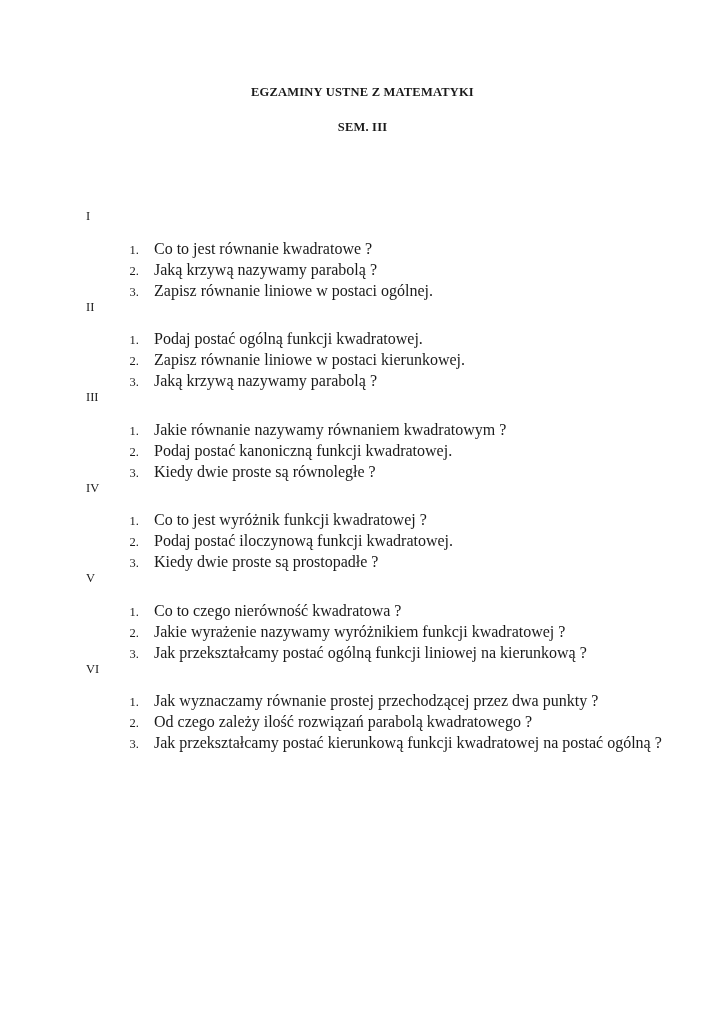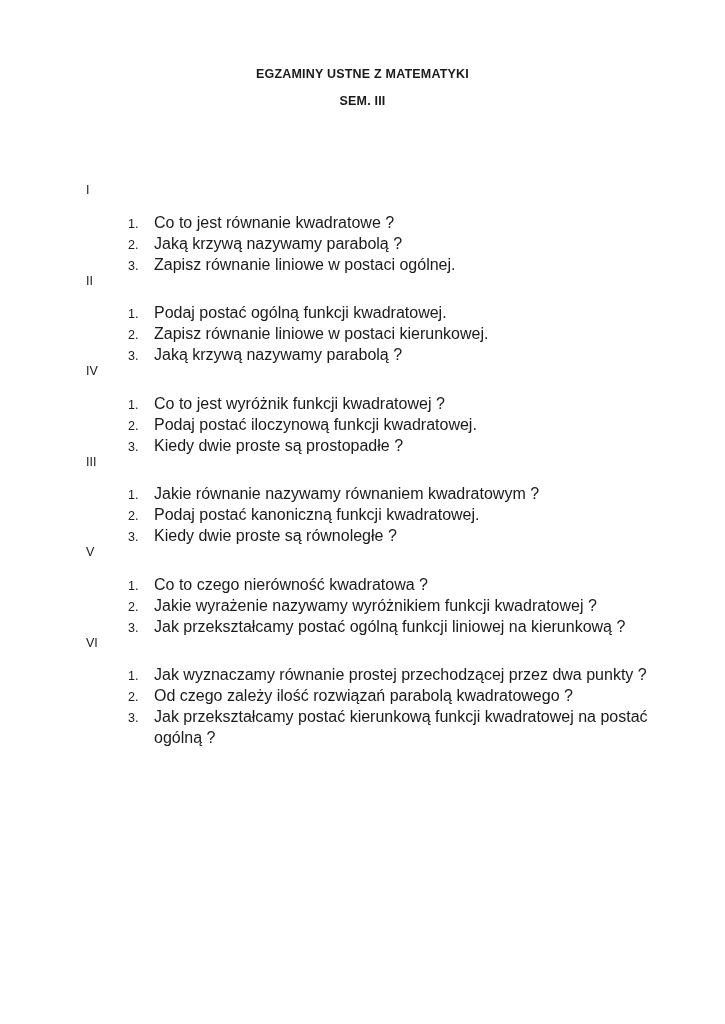--- a/index.html
+++ b/index.html
@@ -16,39 +16,40 @@
   .page {
     position: relative;
     width: 725px;
     height: 1024px;
     margin: 0 auto;
     background: #ffffff;
     overflow: hidden;
     box-sizing: border-box;
   }
   .doc-body {
-    padding-top: 68px;
+    padding-top: 86px;
     padding-left: 86px;
     padding-right: 60px;
+    font-family: Liberation Serif, serif;
   }
   .doc-title,
   .doc-subtitle {
     font-weight: bold;
     font-size: 12.5px;
     letter-spacing: 0.2px;
     text-align: center;
     margin: 0;
     
     margin-left: -26px;
   }
   .doc-title {
     line-height: 1.0;
   }
   .doc-subtitle {
-    margin-top: 14px;
+    margin-top: 22px;
     line-height: 1.0;
   }
   .sections {
     margin-top: 77px;
   }
   .section {
     margin-bottom: 0;
   }
   .section + .section {
   }
@@ -94,33 +95,33 @@
         </div>
         <div class="section">
           <div class="section-numeral">II</div>
           <ol class="question-list">
             <li>Podaj postać ogólną funkcji kwadratowej.</li>
             <li>Zapisz równanie liniowe w postaci kierunkowej.</li>
             <li>Jaką krzywą nazywamy parabolą ?</li>
           </ol>
         </div>
         <div class="section">
+          <div class="section-numeral">III</div>
+          <ol class="question-list">
+            <li>Jakie równanie nazywamy równaniem kwadratowym ?</li>
+            <li>Podaj postać kanoniczną funkcji kwadratowej.</li>
+            <li>Kiedy dwie proste są równoległe ?</li>
+          </ol>
+        </div>
+        <div class="section">
           <div class="section-numeral">IV</div>
           <ol class="question-list">
             <li>Co to jest wyróżnik funkcji kwadratowej ?</li>
             <li>Podaj postać iloczynową funkcji kwadratowej.</li>
             <li>Kiedy dwie proste są prostopadłe ?</li>
-          </ol>
-        </div>
-        <div class="section">
-          <div class="section-numeral">III</div>
-          <ol class="question-list">
-            <li>Jakie równanie nazywamy równaniem kwadratowym ?</li>
-            <li>Podaj postać kanoniczną funkcji kwadratowej.</li>
-            <li>Kiedy dwie proste są równoległe ?</li>
           </ol>
         </div>
         <div class="section">
           <div class="section-numeral">V</div>
           <ol class="question-list">
             <li>Co to czego nierówność kwadratowa ?</li>
             <li>Jakie wyrażenie nazywamy wyróżnikiem funkcji kwadratowej ?</li>
             <li>Jak przekształcamy postać ogólną funkcji liniowej na kierunkową ?</li>
           </ol>
         </div>

